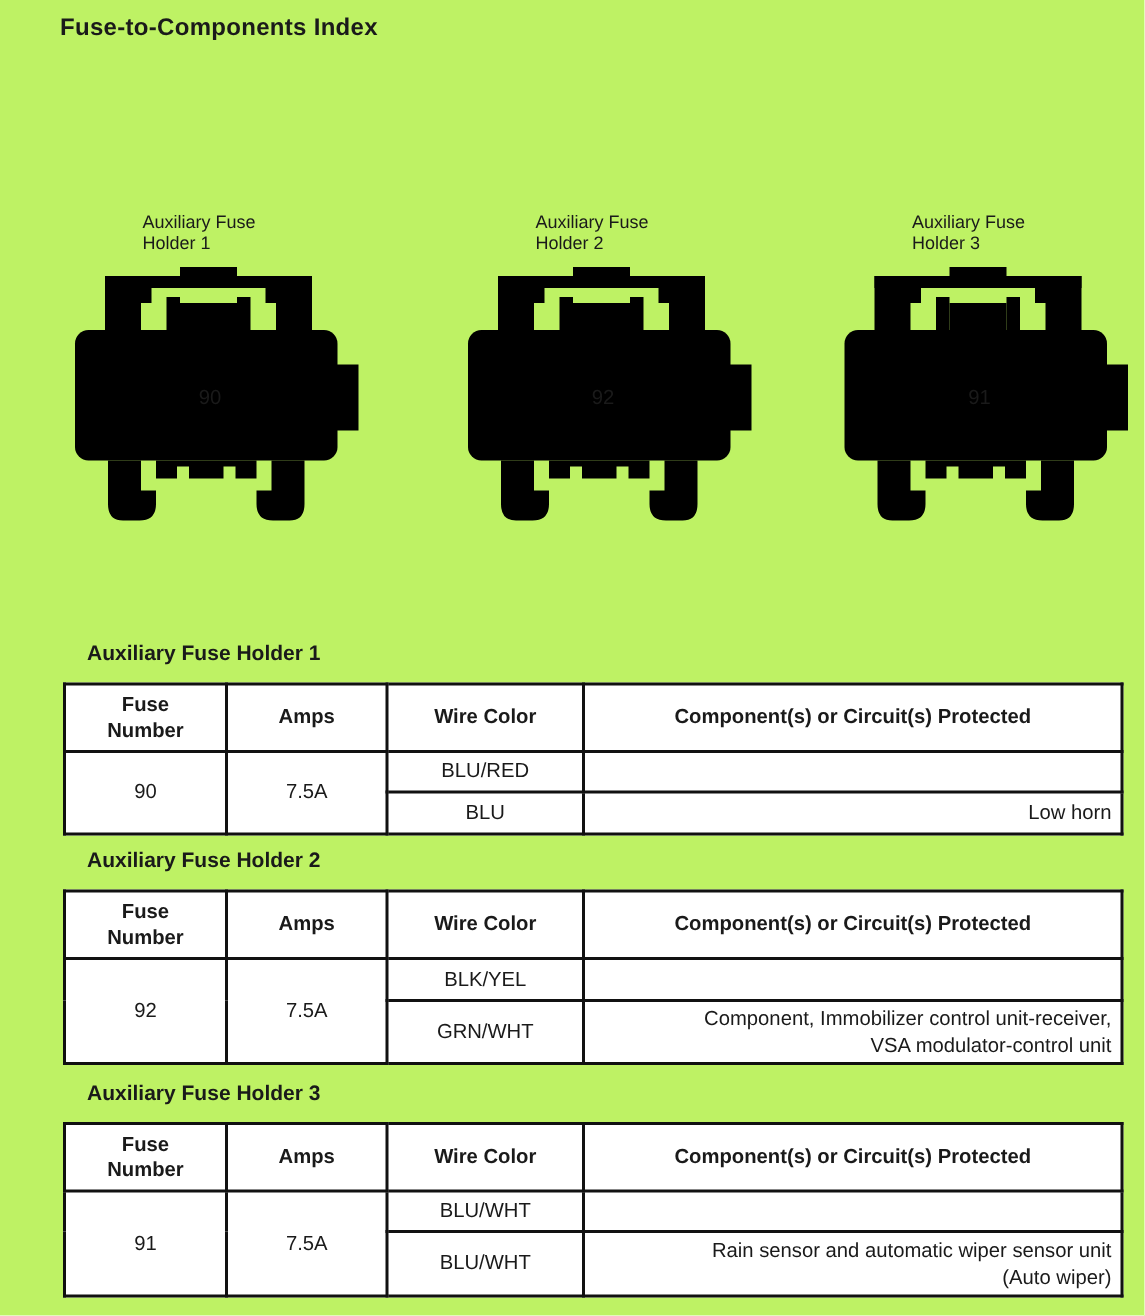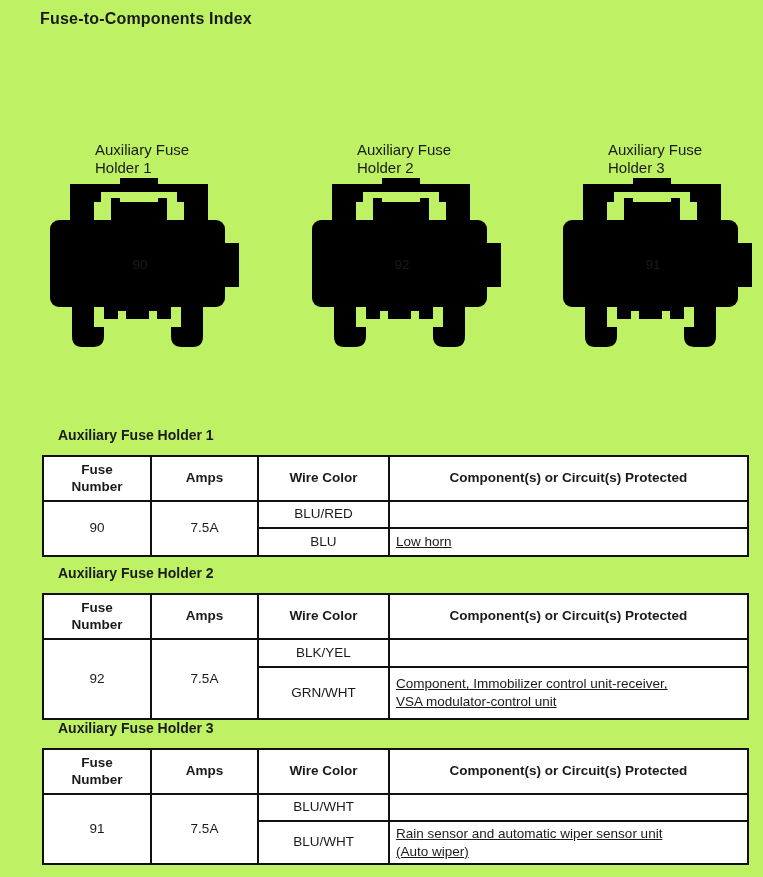--- a/index.html
+++ b/index.html
@@ -22,21 +22,21 @@
     letter-spacing: 0.2px;
   }
   
   .holder {
     position: absolute;
     top: 141px;
     width: 200px;
   }
   .holder-label {
     margin-left: 48px;
-    font-size: 15px;
+    font-size: 12px;
     line-height: 1.18;
     height: 31px;
     white-space: pre-line;
   }
   .holder svg { display: block; margin-top: 4px; }
   .holder svg text {
     fill: #1a1a1a;
     stroke: none;
     font-family: "Liberation Sans", sans-serif;
     font-size: 13.5px;
@@ -63,29 +63,28 @@
   .fuse-table th, .fuse-table td {
     border: 2px solid #111111;
     font-size: 13.5px;
     text-align: center;
     vertical-align: middle;
     line-height: 1.2;
   }
   .fuse-table th { font-weight: bold; height: 45px; padding: 0 11px; }
   .fuse-table td { font-weight: normal; }
   .fuse-table td.component {
-    text-align: left;
+    text-align: right;
     padding: 2px 6px;
     white-space: pre-line;
     line-height: 1.3;
-    text-decoration: underline;
   }
   .r27 { height: 27px; }
   .r28 { height: 28px; }
-  .r42 { height: 52px; }
+  .r42 { height: 42px; }
   .r43 { height: 43px; }
 </style>
 </head>
 <body>
 
 <div class="page">
 
   <div class="page-title">Fuse-to-Components Index</div>
 
   <svg width="0" height="0" style="position:absolute">

